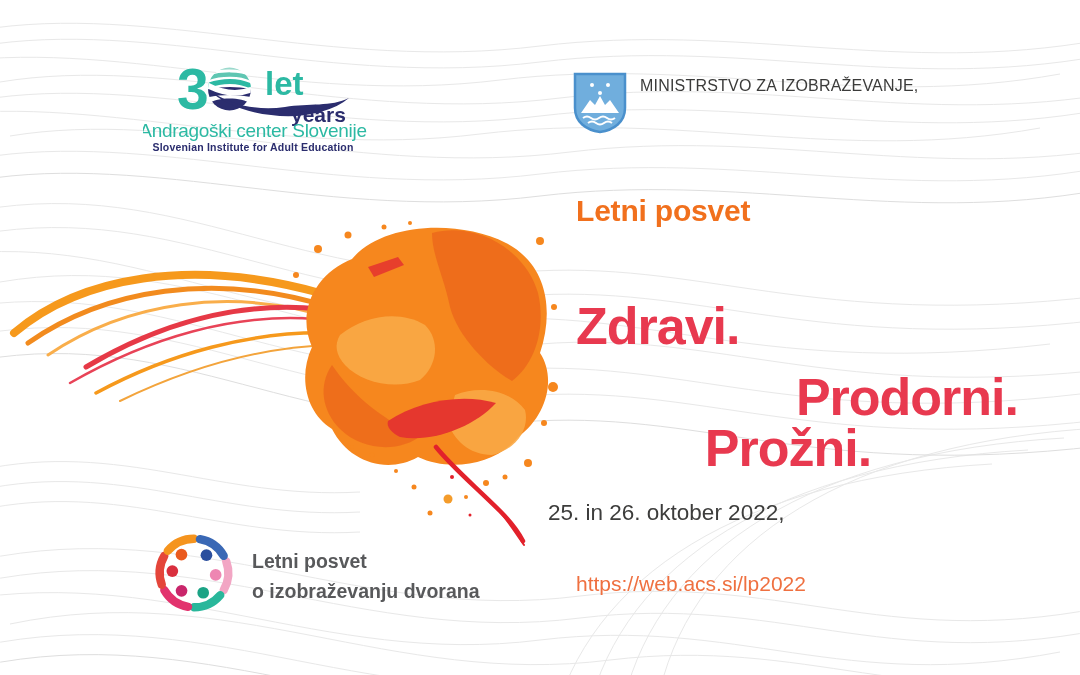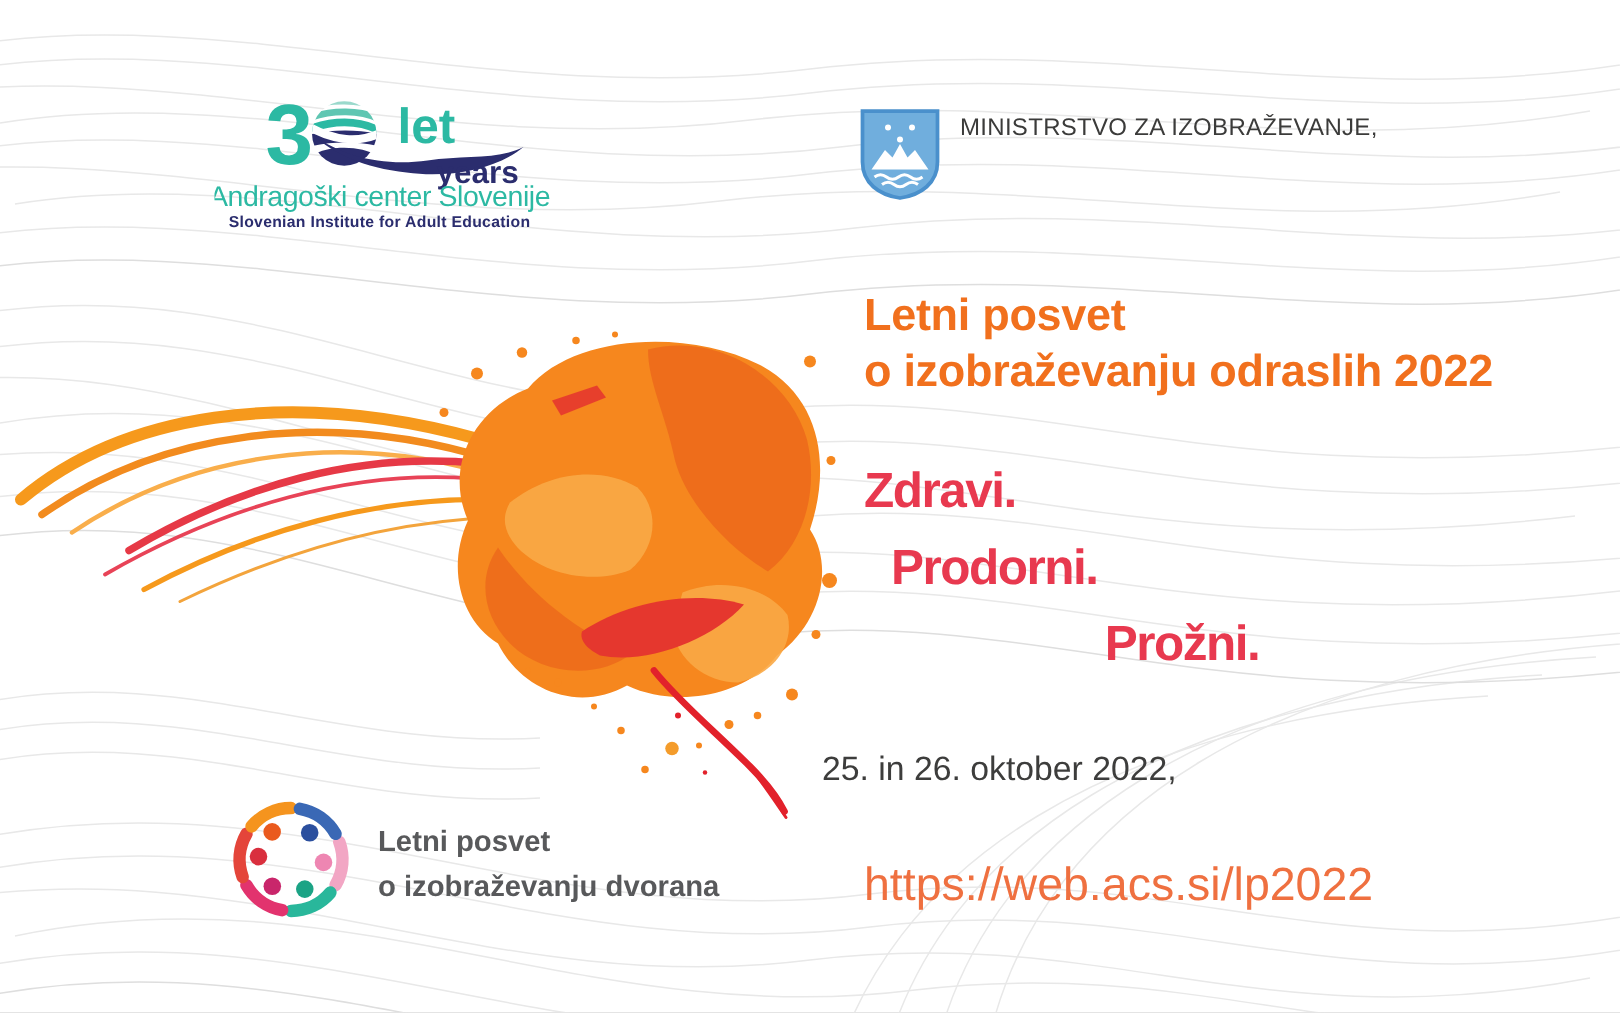--- a/index.html
+++ b/index.html
@@ -21,31 +21,31 @@
   
   .ministry{left:573px;top:70px;width:430px;height:80px;display:flex;align-items:flex-start;}
   .ministry .coa{width:54px;height:62px;margin-top:2px;}
   .ministry .mtext{margin-left:13px;padding-top:6px;color:#3b3b3a;line-height:19px;font-size:16px;letter-spacing:0.2px;}
   .ministry .mtext .b{font-weight:normal;}
 
   
   .event-title{left:576px;top:192px;width:430px;font-weight:bold;font-size:30px;line-height:37px;letter-spacing:-0.2px;}
 
   
-  .slogan{left:576px;top:301px;width:424px;font-weight:bold;font-size:33px;line-height:51px;letter-spacing:-1px;}
+  .slogan{left:576px;top:301px;width:424px;font-weight:bold;font-size:52px;line-height:51px;letter-spacing:-1px;}
   .slogan .l1{text-align:left;}
-  .slogan .l2{text-align:left;transform:translateX(18px);}
+  .slogan .l2{text-align:right;transform:translateX(18px);margin-top:20px;}
   .slogan .l3{text-align:center;}
 
   
   .venue{left:548px;top:498px;width:440px;font-size:22.5px;line-height:30px;color:#3d3d3c;}
 
   
   .linkrow{left:576px;top:572px;width:424px;display:flex;justify-content:space-between;align-items:baseline;}
-  .linkrow .url{font-size:31px;}
+  .linkrow .url{font-size:21px;}
   .linkrow .tag{font-size:22px;font-weight:bold;}
 
   
   .footer-logo-mark{left:148px;top:527px;width:92px;height:92px;}
   .footer-logo-text{left:252px;top:546px;width:260px;font-weight:bold;font-size:19.5px;line-height:30px;color:#58595b;}
 
   
   .splash{left:0;top:215px;width:560px;height:340px;pointer-events:none;}
 </style>
 </head>
@@ -178,21 +178,20 @@
       <path d="M10,46 Q14,43 18,46 T26,46 T34,46 T42,46" stroke="#ffffff" stroke-width="2" fill="none"></path>
       <path d="M15,51 Q19,48 23,51 T31,51 T39,51" stroke="#ffffff" stroke-width="2" fill="none"></path>
     </svg>
     <div class="mtext">
       <div class="b">MINISTRSTVO ZA IZOBRAŽEVANJE,</div>
     </div>
   </div>
 
   <div class="event-title abs" style="color:#f1701d">
     <div>Letni posvet</div>
-    <div>o izobraževanju odraslih 2022</div>
   </div>
 
   <div class="slogan abs" style="color:#e8394f">
     <div class="l1">Zdravi.</div>
     <div class="l2">Prodorni.</div>
     <div class="l3">Prožni.</div>
   </div>
 
   <div class="venue abs">
     <div>25. in 26. oktober 2022,</div>

